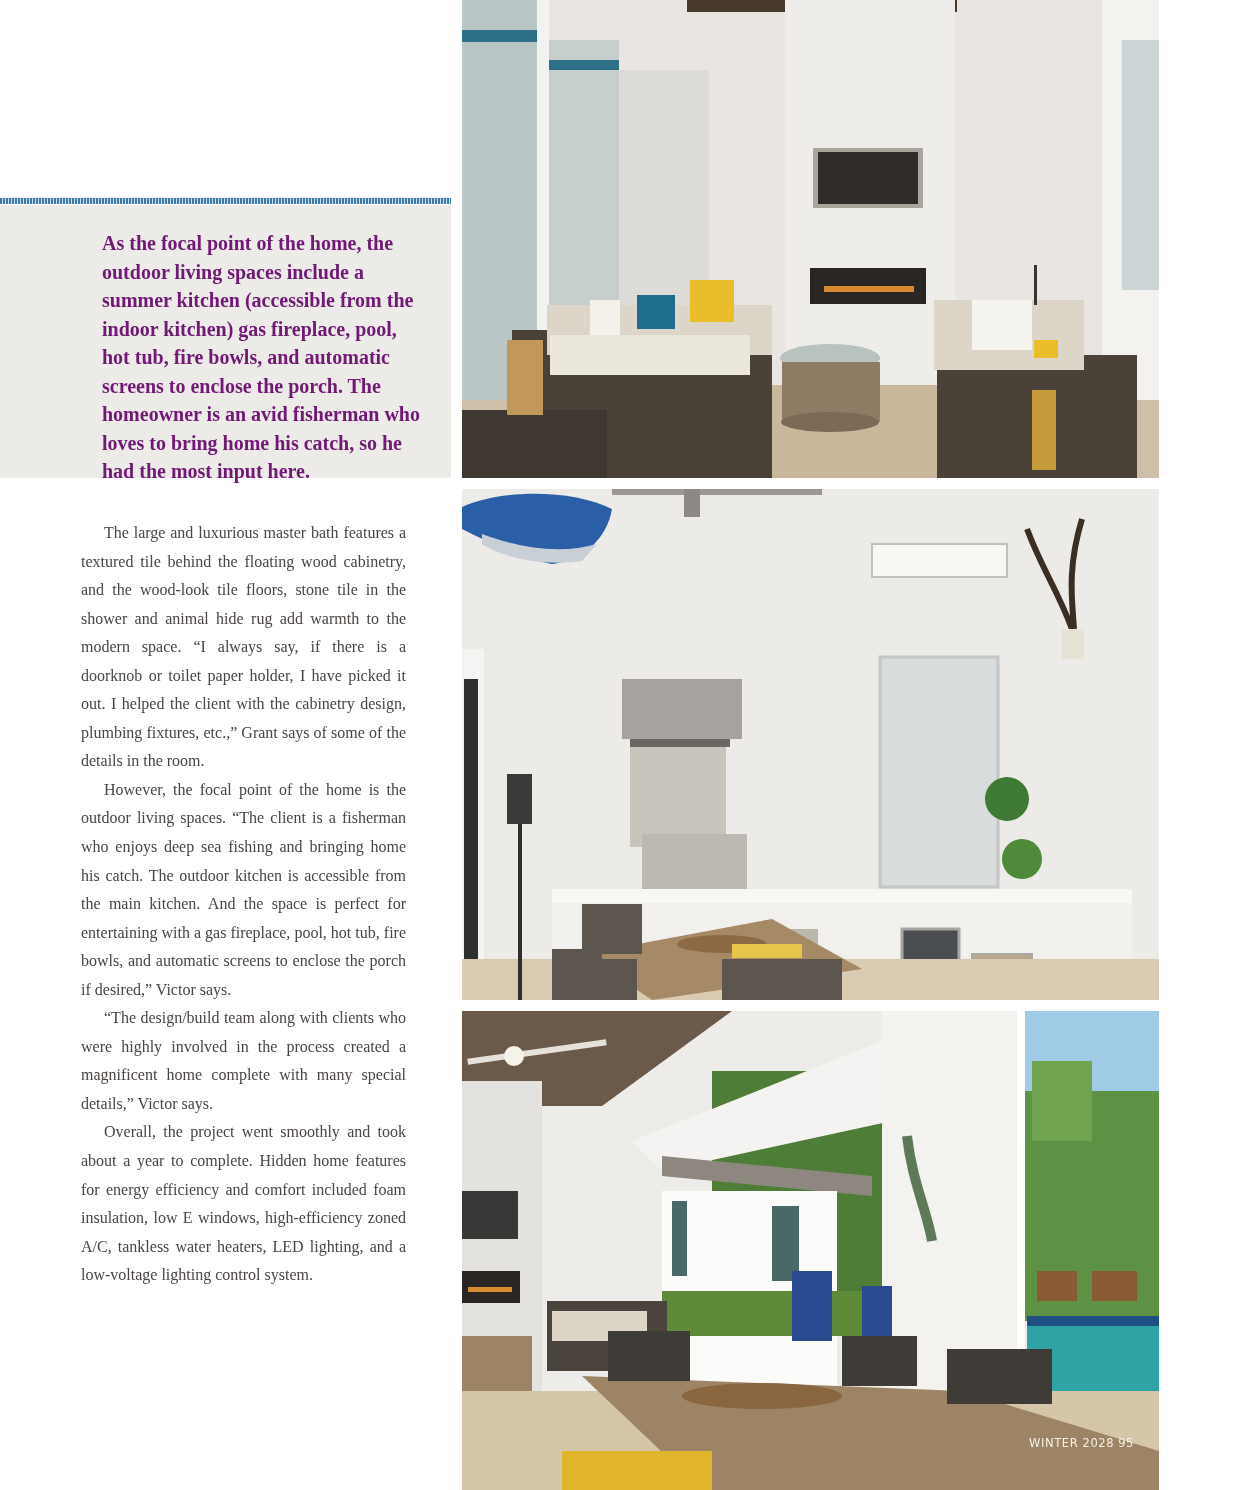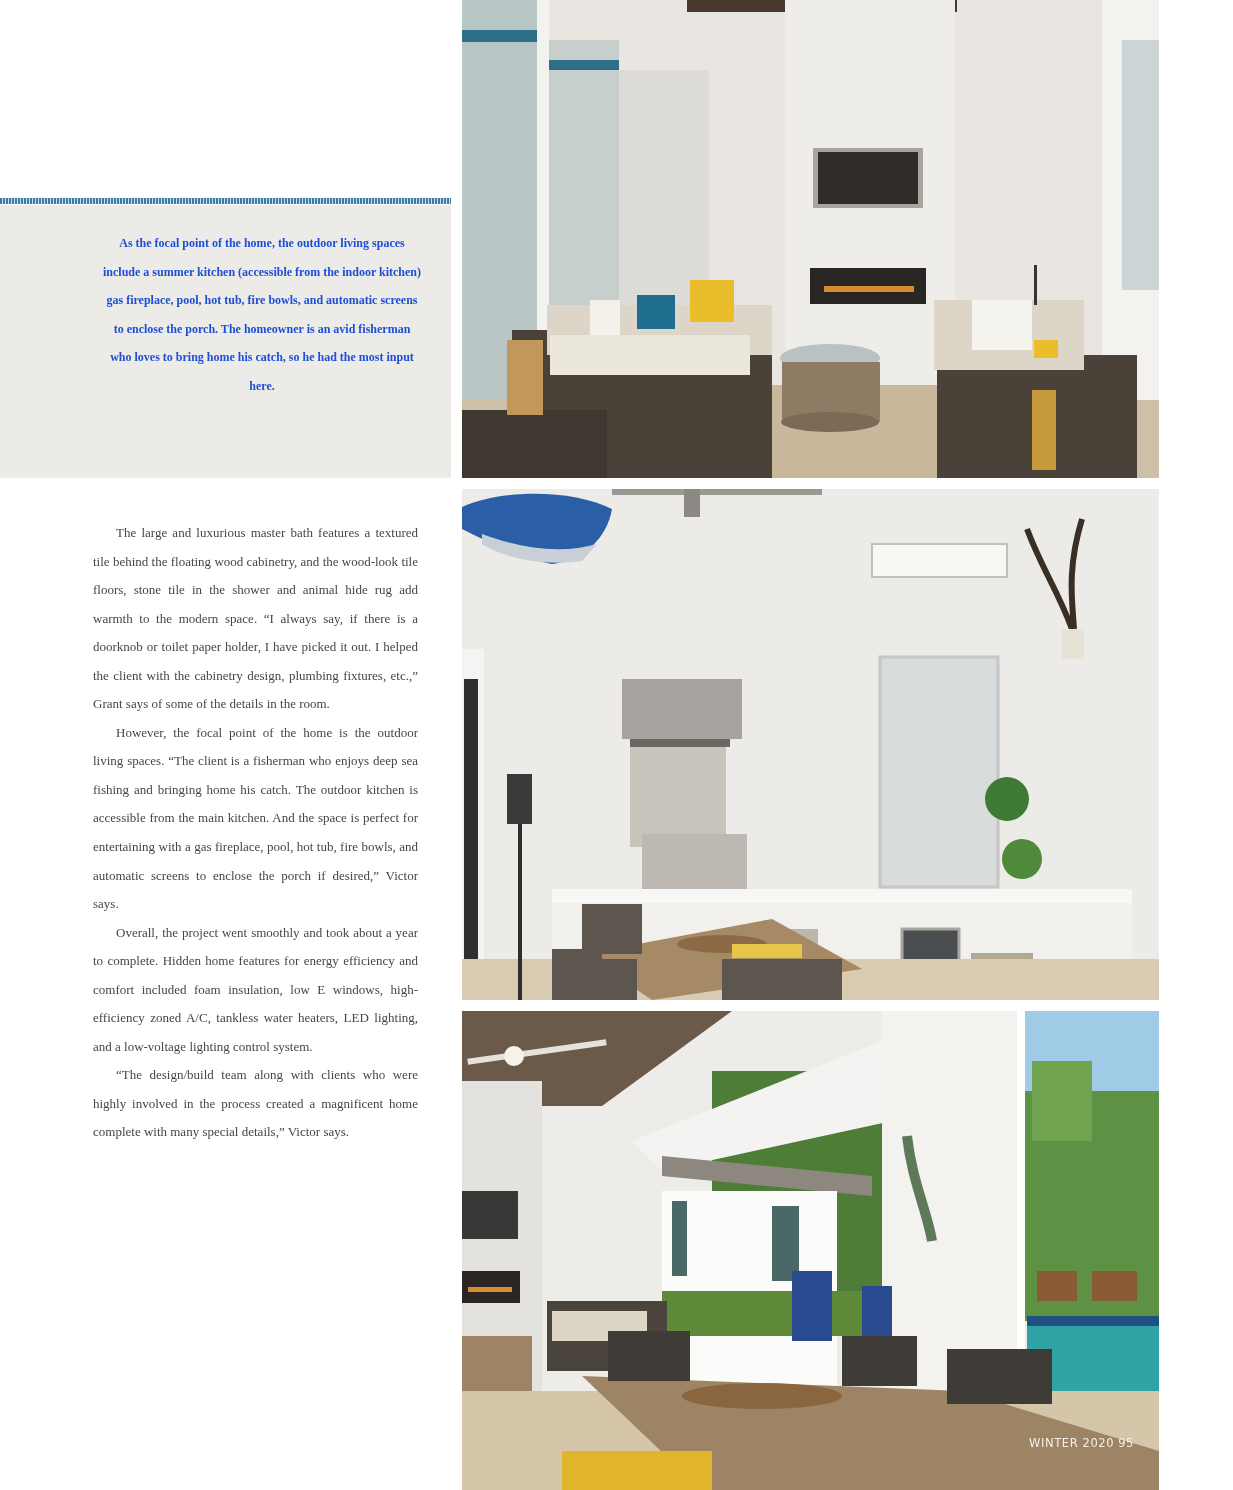--- a/index.html
+++ b/index.html
@@ -11,33 +11,33 @@
   .rule {
     position: absolute; left: 0; top: 198px; width: 451px; height: 6px;
     background: repeating-linear-gradient(90deg, #3e7aa6 0px, #3e7aa6 2px, #cfe0ec 2px, #cfe0ec 3px);
   }
   .pullquote {
     position: absolute; left: 0; top: 205px; width: 451px; height: 273px;
     background: #ecebe8;
   }
   .pullquote-text {
     position: absolute; right: 29px; top: 24px; width: 320px;
-    text-align: center;
-    color: #1d4ed8;
+    text-align: left;
+    color: #701a75;
     font-family: "Liberation Serif", "DejaVu Serif", serif;
     font-weight: bold;
-    font-size: 12px;
+    font-size: 20px;
     line-height: 28.5px;
     margin: 0;
   }
   .body-col {
-    position: absolute; left: 93px; top: 519px; width: 325px;
+    position: absolute; left: 81px; top: 519px; width: 325px;
     color: #4a4542;
     font-family: "Liberation Serif", "DejaVu Serif", serif;
-    font-size: 13px;
+    font-size: 16px;
     line-height: 28.55px;
     text-align: justify;
     hyphens: manual;
   }
   .body-col p { margin: 0; text-indent: 23px; }
   .photo {
     position: absolute; left: 462px; width: 697px; overflow: hidden;
   }
   .photo svg { display: block; width: 100%; height: 100%; }
   #photo1 { top: 0; height: 478px; }
@@ -56,22 +56,22 @@
 <body>
 
 <div class="rule"></div>
 <div class="pullquote">
   <p class="pullquote-text">As the focal point of the home, the outdoor living spaces include a summer kitchen (accessible from the indoor kitchen) gas fireplace, pool, hot tub, fire bowls, and automatic screens to enclose the porch. The homeowner is an avid fisherman who loves to bring home his catch, so he had the most input here.</p>
 </div>
 
 <div class="body-col">
   <p>The large and luxurious master bath features a textured tile behind the floating wood cabinetry, and the wood-look tile floors, stone tile in the shower and animal hide rug add warmth to the modern space. “I always say, if there is a doorknob or toi­let paper holder, I have picked it out. I helped the client with the cabinetry design, plumbing fixtures, etc.,” Grant says of some of the details in the room.</p>
   <p>However, the focal point of the home is the outdoor living spaces. “The client is a fisherman who enjoys deep sea fishing and bringing home his catch. The outdoor kitchen is accessible from the main kitch­en. And the space is perfect for entertain­ing with a gas fireplace, pool, hot tub, fire bowls, and automatic screens to enclose the porch if desired,” Victor says.</p>
+  <p>“The design/build team along with cli­ents who were highly involved in the pro­cess created a magnificent home complete with many special details,” Victor says.</p>
   <p>Overall, the project went smoothly and took about a year to complete. Hidden home features for energy efficiency and comfort included foam insulation, low E windows, high-efficiency zoned A/C, tankless water heaters, LED lighting, and a low-voltage lighting control system.</p>
-  <p>“The design/build team along with cli­ents who were highly involved in the pro­cess created a magnificent home complete with many special details,” Victor says.</p>
 </div>
 
 <div class="photo" id="photo1">
   <svg viewBox="0 0 697 478" preserveAspectRatio="none">
     <rect width="697" height="478" fill="#e9e6e1"></rect>
 
     <polygon points="225,0 495,0 470,8 495,0 495,0" fill="#4a3a2e"></polygon>
     <rect x="225" y="0" width="270" height="12" fill="#4a3a2e"></rect>
 
     <rect x="0" y="0" width="75" height="400" fill="#b9c6c6"></rect>
@@ -223,14 +223,14 @@
 
     <rect x="146" y="320" width="82" height="50" fill="#3f3b37"></rect>
     <rect x="380" y="325" width="75" height="50" fill="#3f3b37"></rect>
     <rect x="485" y="338" width="105" height="55" fill="#3f3b37"></rect>
 
     <rect x="100" y="440" width="150" height="39" fill="#e0b52c"></rect>
   </svg>
 </div>
 
 <div class="folio">
-  <span>WINTER 2020</span><span class="page">95</span>
+  <span>WINTER 2028</span><span class="page">95</span>
 </div>
 
 </body></html>

